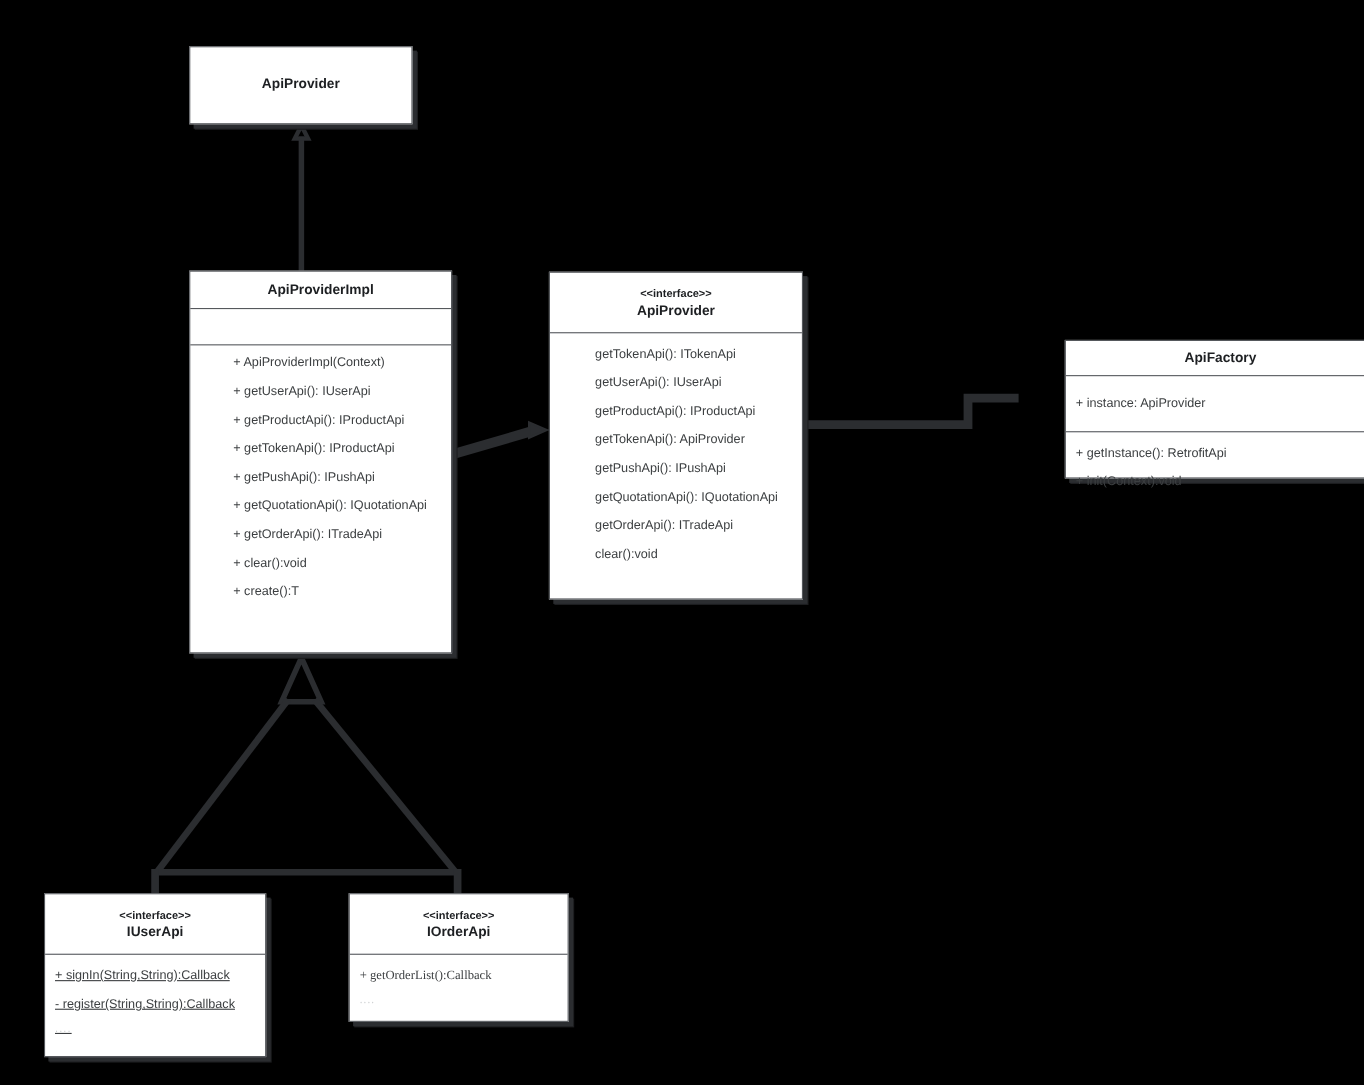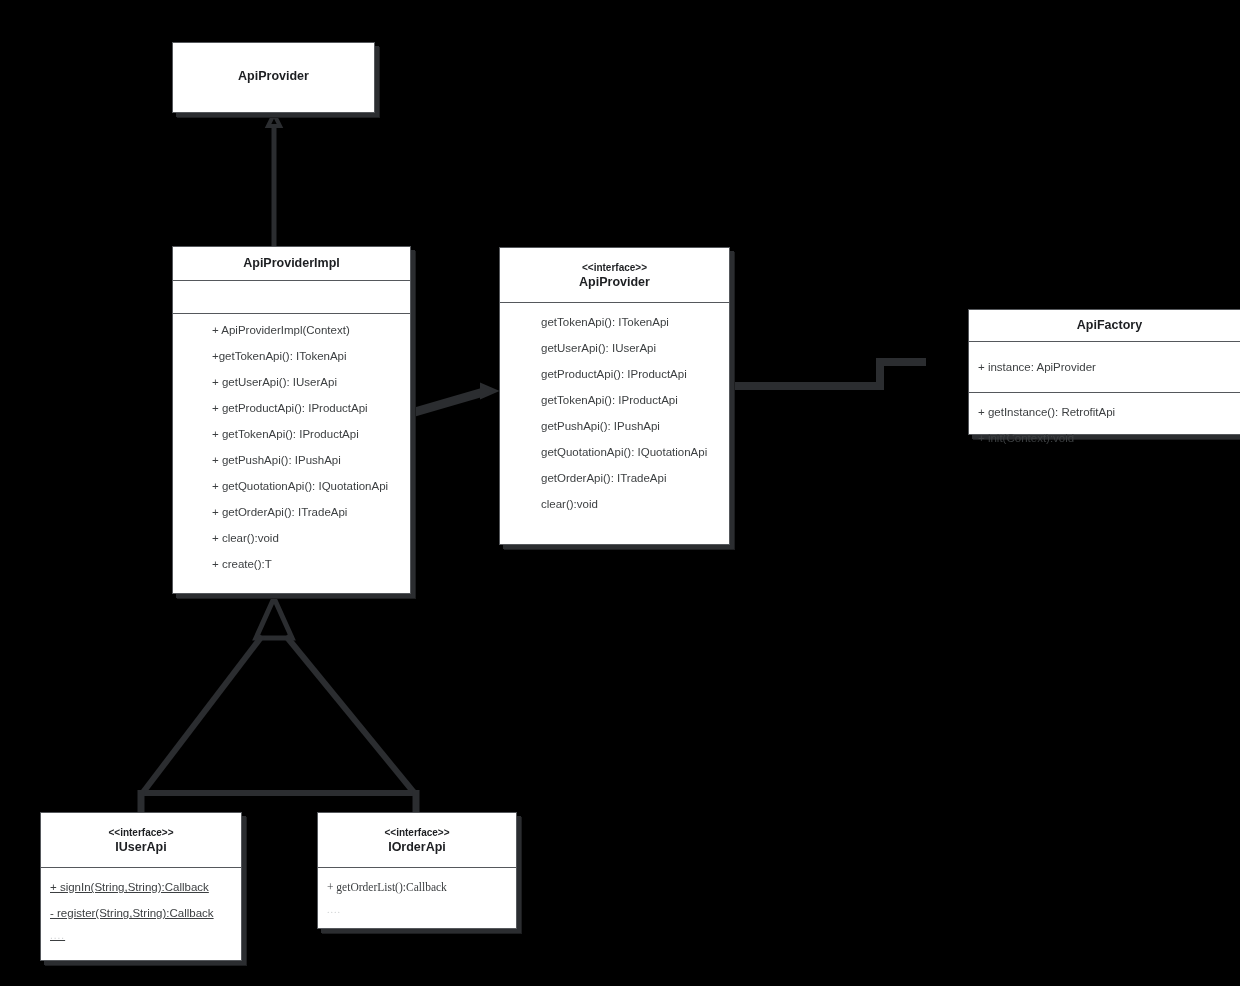--- a/index.html
+++ b/index.html
@@ -138,21 +138,20 @@
 
   <div class="uml-box" id="box-apiproviderimpl">
     <div class="uml-title">
       <span class="tname">ApiProviderImpl</span>
     </div>
     <div class="uml-sep"></div>
     <div class="uml-compartment empty-compartment"></div>
     <div class="uml-sep"></div>
     <div class="uml-compartment" style="padding-top:3px;margin-left:30px;">
       <div class="uml-member">+ ApiProviderImpl(Context)</div>
-      <div class="uml-member">+getTokenApi(): ITokenApi</div>
       <div class="uml-member">+ getUserApi(): IUserApi</div>
       <div class="uml-member">+ getProductApi(): IProductApi</div>
       <div class="uml-member">+ getTokenApi(): IProductApi</div>
       <div class="uml-member">+ getPushApi(): IPushApi</div>
       <div class="uml-member">+ getQuotationApi(): IQuotationApi</div>
       <div class="uml-member">+ getOrderApi(): ITradeApi</div>
       <div class="uml-member">+ clear():void</div>
       <div class="uml-member">+ create():T</div>
     </div>
   </div>
@@ -160,21 +159,21 @@
   <div class="uml-box" id="box-apiprovider">
     <div class="uml-title" style="padding-top:12px;padding-bottom:12px;">
       <span class="stereo">&lt;&lt;interface&gt;&gt;</span>
       <span class="tname">ApiProvider</span>
     </div>
     <div class="uml-sep"></div>
     <div class="uml-compartment" style="padding-top:6px;padding-left:32px;">
       <div class="uml-member">getTokenApi(): ITokenApi</div>
       <div class="uml-member">getUserApi(): IUserApi</div>
       <div class="uml-member">getProductApi(): IProductApi</div>
-      <div class="uml-member">getTokenApi(): IProductApi</div>
+      <div class="uml-member">getTokenApi(): ApiProvider</div>
       <div class="uml-member">getPushApi(): IPushApi</div>
       <div class="uml-member">getQuotationApi(): IQuotationApi</div>
       <div class="uml-member">getOrderApi(): ITradeApi</div>
       <div class="uml-member">clear():void</div>
     </div>
   </div>
 
   <div class="uml-box" id="box-apifactory">
     <div class="uml-title" style="padding-top:8px;padding-bottom:8px;">
       <span class="tname">ApiFactory</span>

